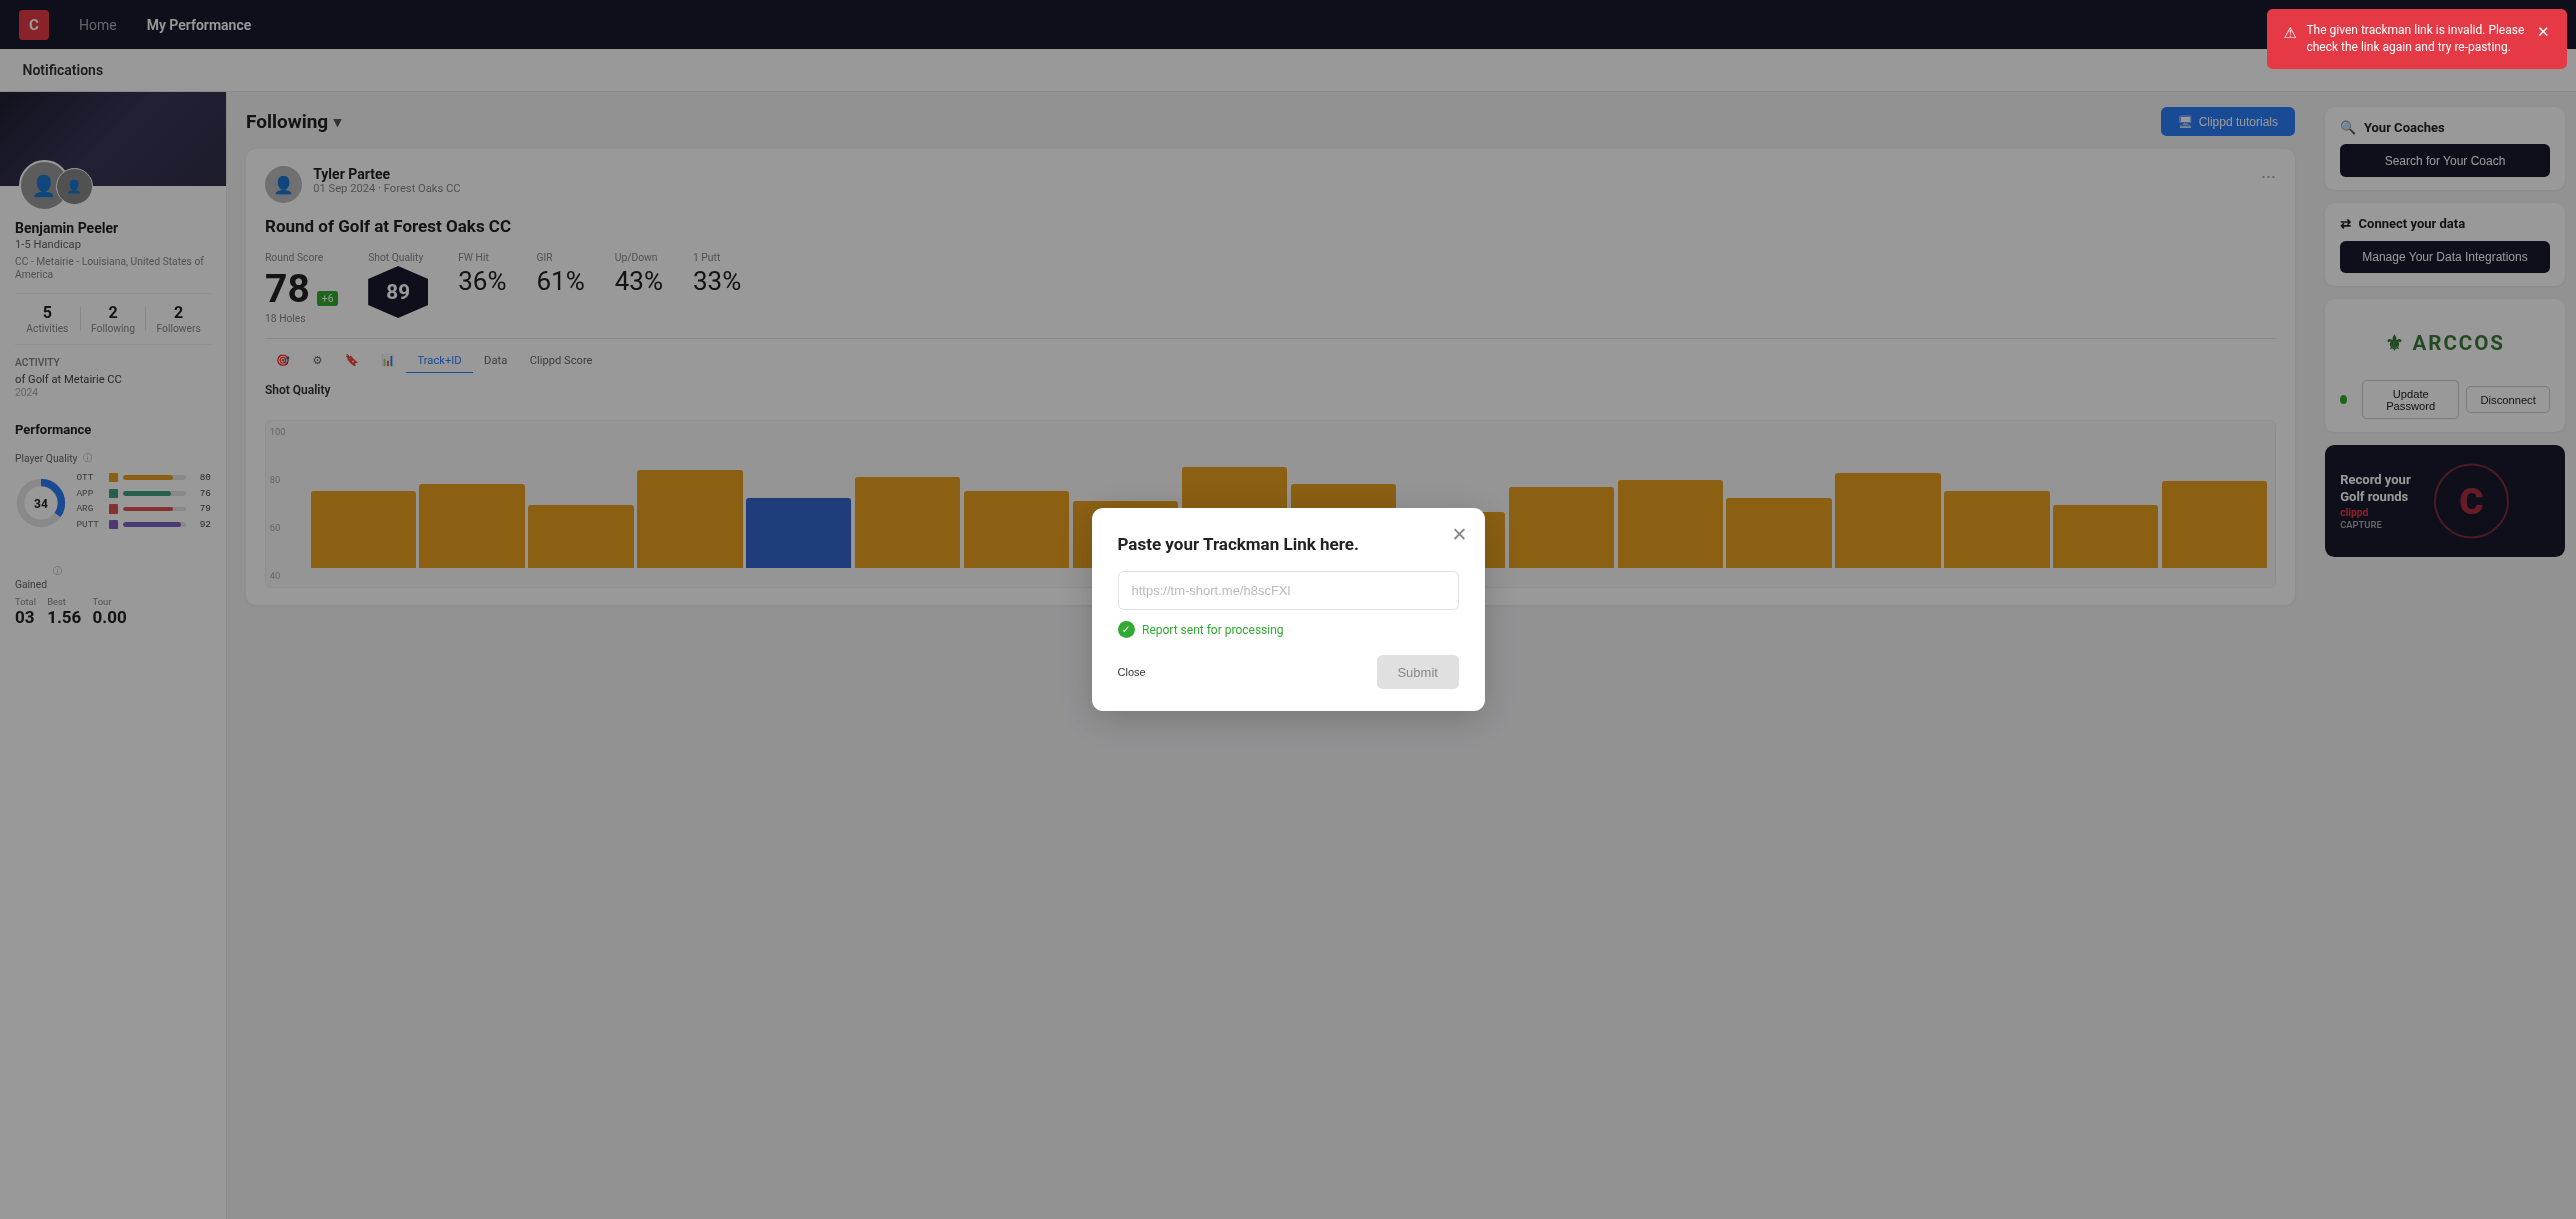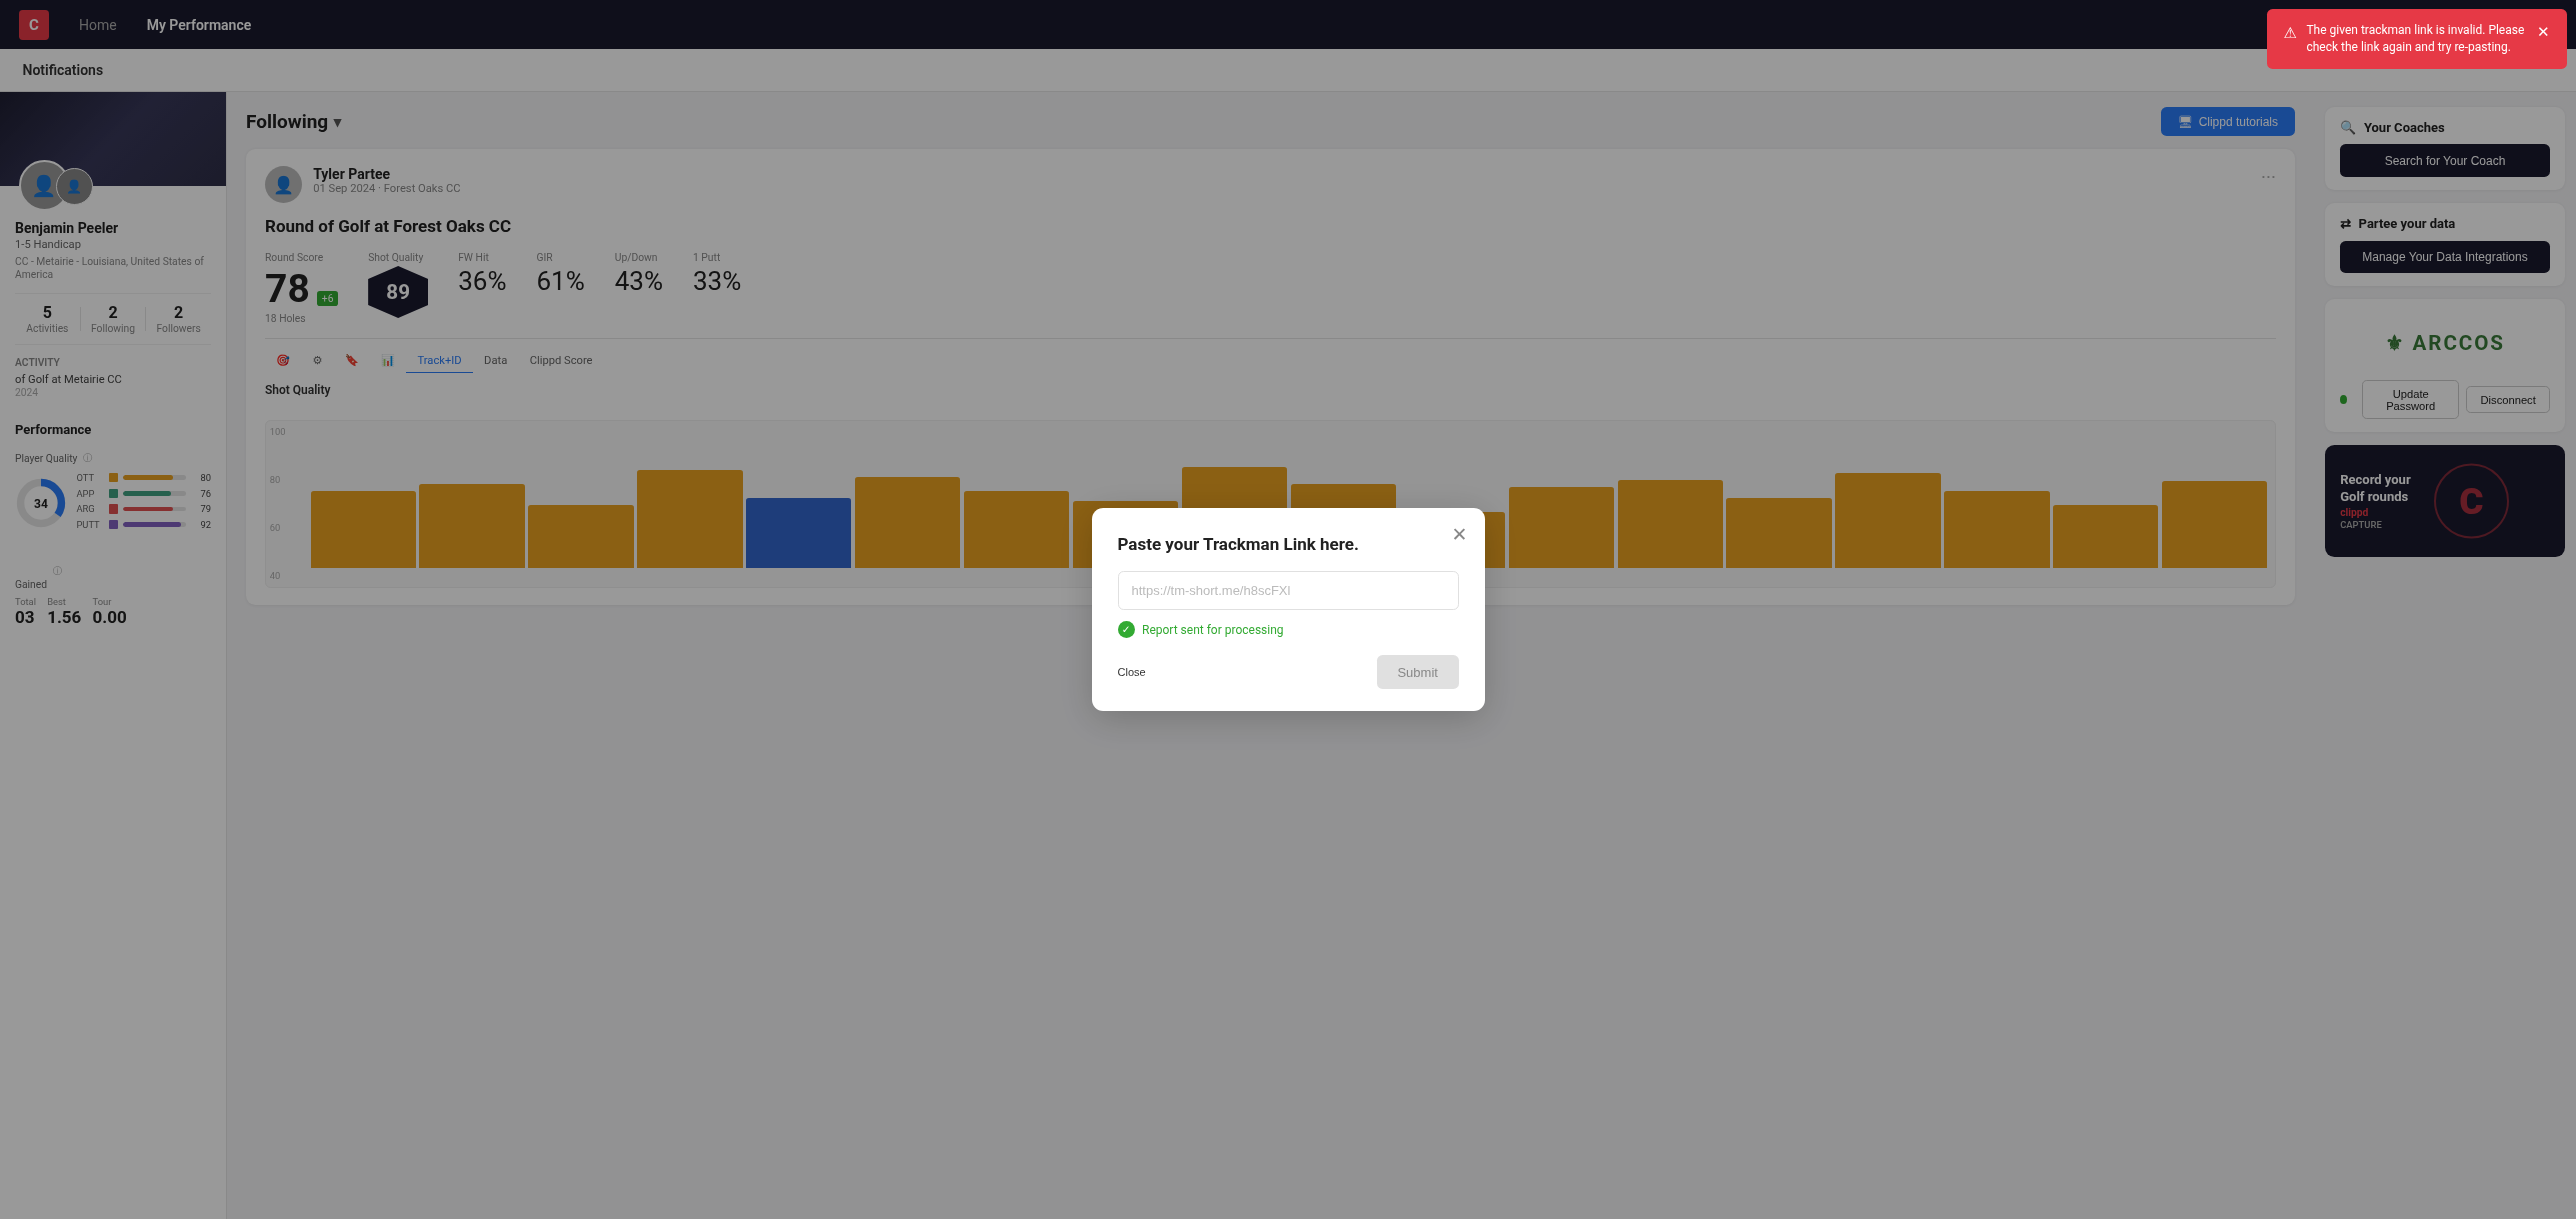--- a/index.html
+++ b/index.html
@@ -658,21 +658,21 @@
     ::-webkit-scrollbar-track { background: transparent; }
     ::-webkit-scrollbar-thumb { background: #ccc; border-radius: 2.8px; }
 
     .donut-wrap {
       display: flex;
       align-items: center;
       gap: 9.4px;
       margin-top: 5.6px;
     }
     .donut-svg { flex-shrink: 0; }
-    .perf-rows { flex: 1; }
+    .perf-rows { flex: 1; font-family: Liberation Mono, monospace; }
     .perf-row {
       display: flex;
       align-items: center;
       gap: 4.7px;
       margin-bottom: 4.7px;
     }
     .perf-label { font-size: 9.4px; color: #666; width: 28px; }
     .perf-dot { width: 9.4px; height: 9.4px; border-radius: 0.9px; flex-shrink: 0; }
     .perf-bar-bg { flex: 1; height: 4.7px; background: #e5e5e5; border-radius: 2.8px; overflow: hidden; }
     .perf-bar-fill { height: 100%; border-radius: 2.8px; }
@@ -943,21 +943,21 @@
       <div class="rs-card-title">
         <span class="rs-search-icon">🔍</span>
         <span>Your Coaches</span>
       </div>
       <button class="rs-btn">Search for Your Coach</button>
     </div>
 
     <div class="rs-card">
       <div class="rs-connect-title">
         <span>⇄</span>
-        <span>Partee your data</span>
+        <span>Connect your data</span>
       </div>
       <button class="rs-btn">Manage Your Data Integrations</button>
     </div>
 
     <div class="rs-card">
       <div class="rs-arccos">
         <span class="rs-arccos-logo">
           ⚜ ARCCOS
         </span>
       </div>

